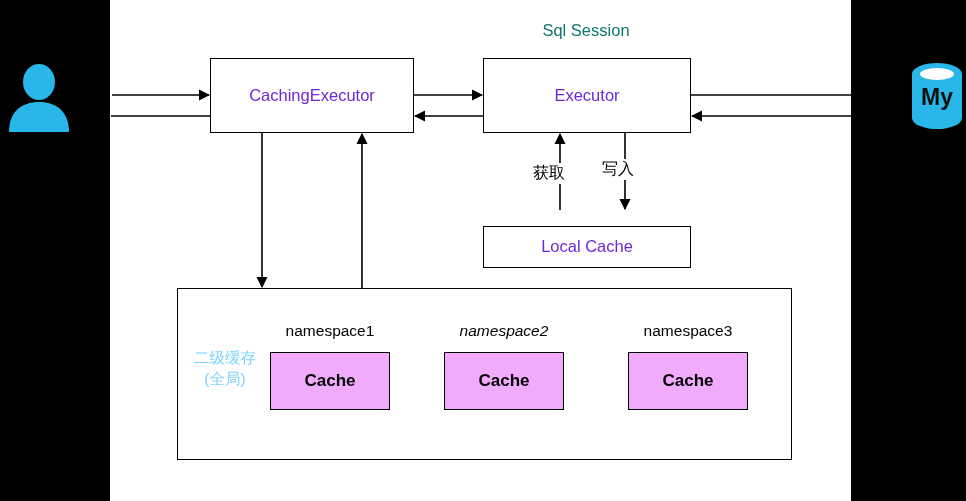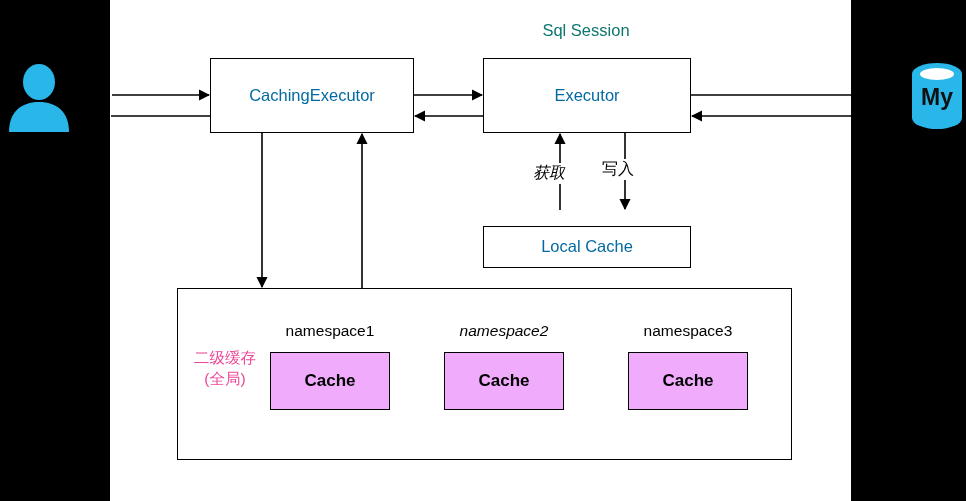--- a/index.html
+++ b/index.html
@@ -43,21 +43,21 @@
     height: 76px;
   }
   .box {
     position: absolute;
     box-sizing: border-box;
     border: 1.6px solid #000000;
     background: #ffffff;
     display: flex;
     align-items: center;
     justify-content: center;
-    color: #0369a1;
+    color: #6d28d9;
     font-size: 16.5px;
     line-height: 1.2;
     white-space: nowrap;
   }
   #box-caching-executor { left: 210px; top: 58px; width: 204px; height: 75px; }
   #box-executor        { left: 483px; top: 58px; width: 208px; height: 75px; }
   #box-local-cache     { left: 483px; top: 210px; width: 208px; height: 42px; margin-top: 16px; }
   #box-second-level    {
     left: 177px; top: 288px; width: 615px; height: 172px;
     display: block;
@@ -86,21 +86,21 @@
   }
   #ns-label-0 { left: 270px; top: 322px; width: 120px; }
   #ns-label-1 { left: 444px; top: 322px; width: 120px; font-style: italic; }
   #ns-label-2 { left: 628px; top: 322px; width: 120px; }
   #second-level-caption {
     position: absolute;
     left: 182px;
     top: 348px;
     width: 86px;
     font-size: 15.5px;
-    color: #ec4899;
+    color: #7dd3fc;
     text-align: center;
     line-height: 1.35;
     white-space: pre-line;
   }
   #title-sql-session {
     position: absolute;
     left: 466px;
     top: 21px;
     width: 240px;
     text-align: center;
@@ -109,21 +109,21 @@
     white-space: nowrap;
   }
   .edge-label {
     position: absolute;
     font-size: 16px;
     color: #000000;
     background: #ffffff;
     padding: 0 2px;
     white-space: nowrap;
   }
-  #edge-label-fetch { left: 531px; top: 163px; font-style: italic; }
+  #edge-label-fetch { left: 531px; top: 163px; }
   #edge-label-write { left: 600px; top: 159px; }
 </style>
 </head>
 <body>
 
 <div id="canvas">
 
   <div class="panel"></div>
 
   <div class="icon-left">

